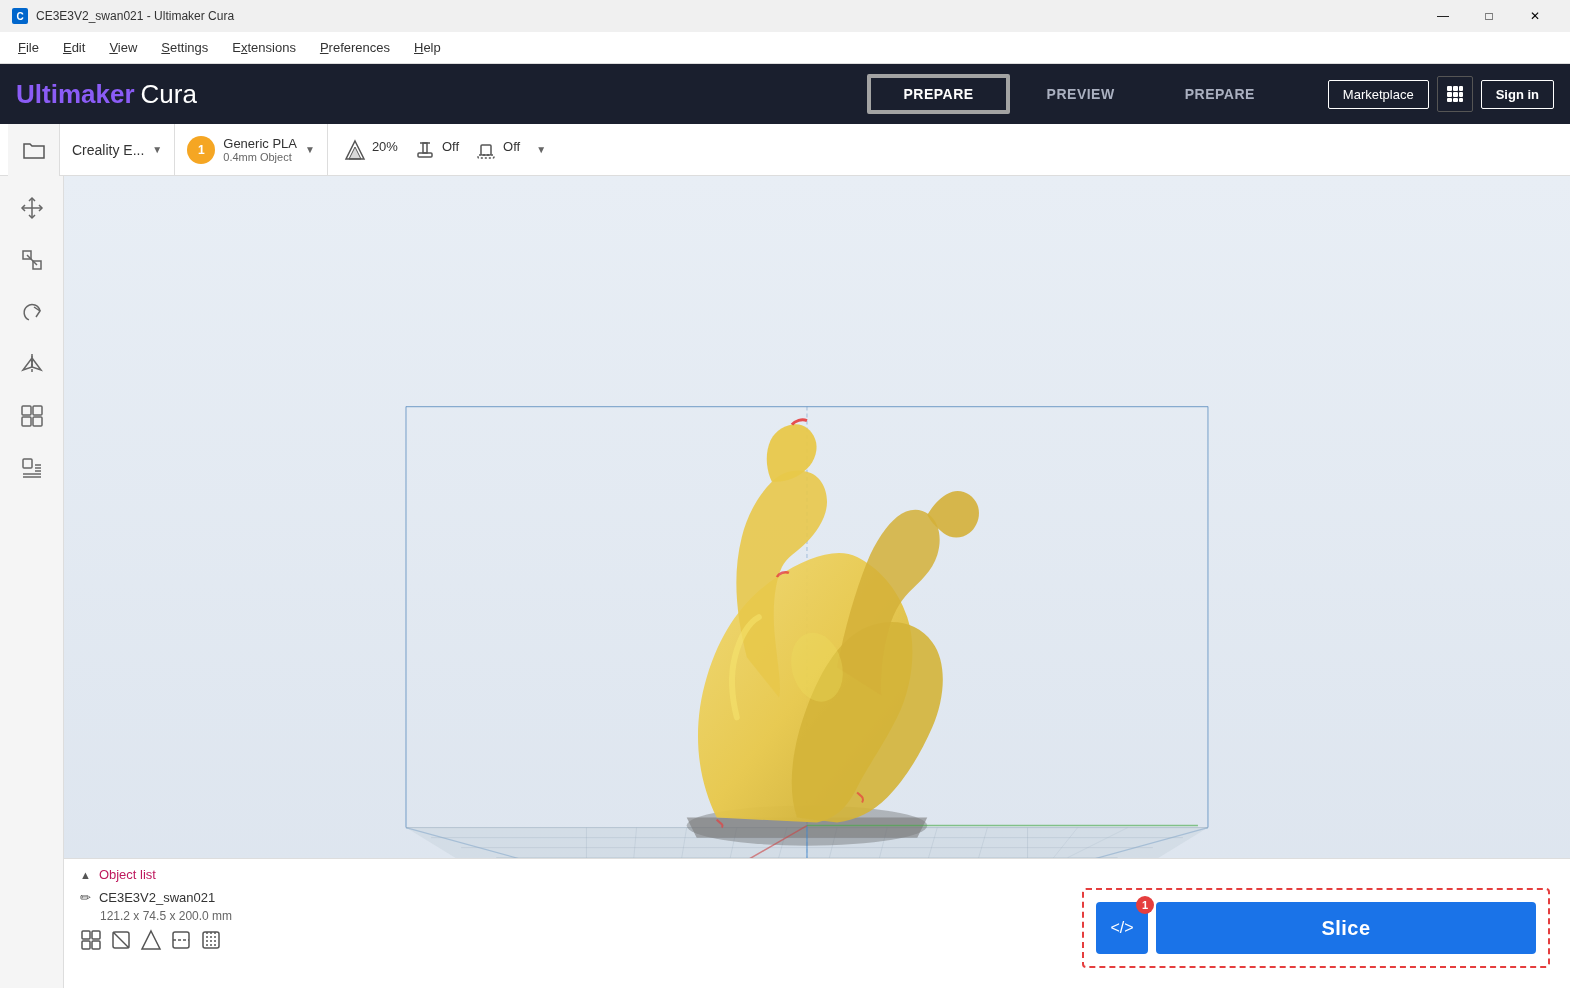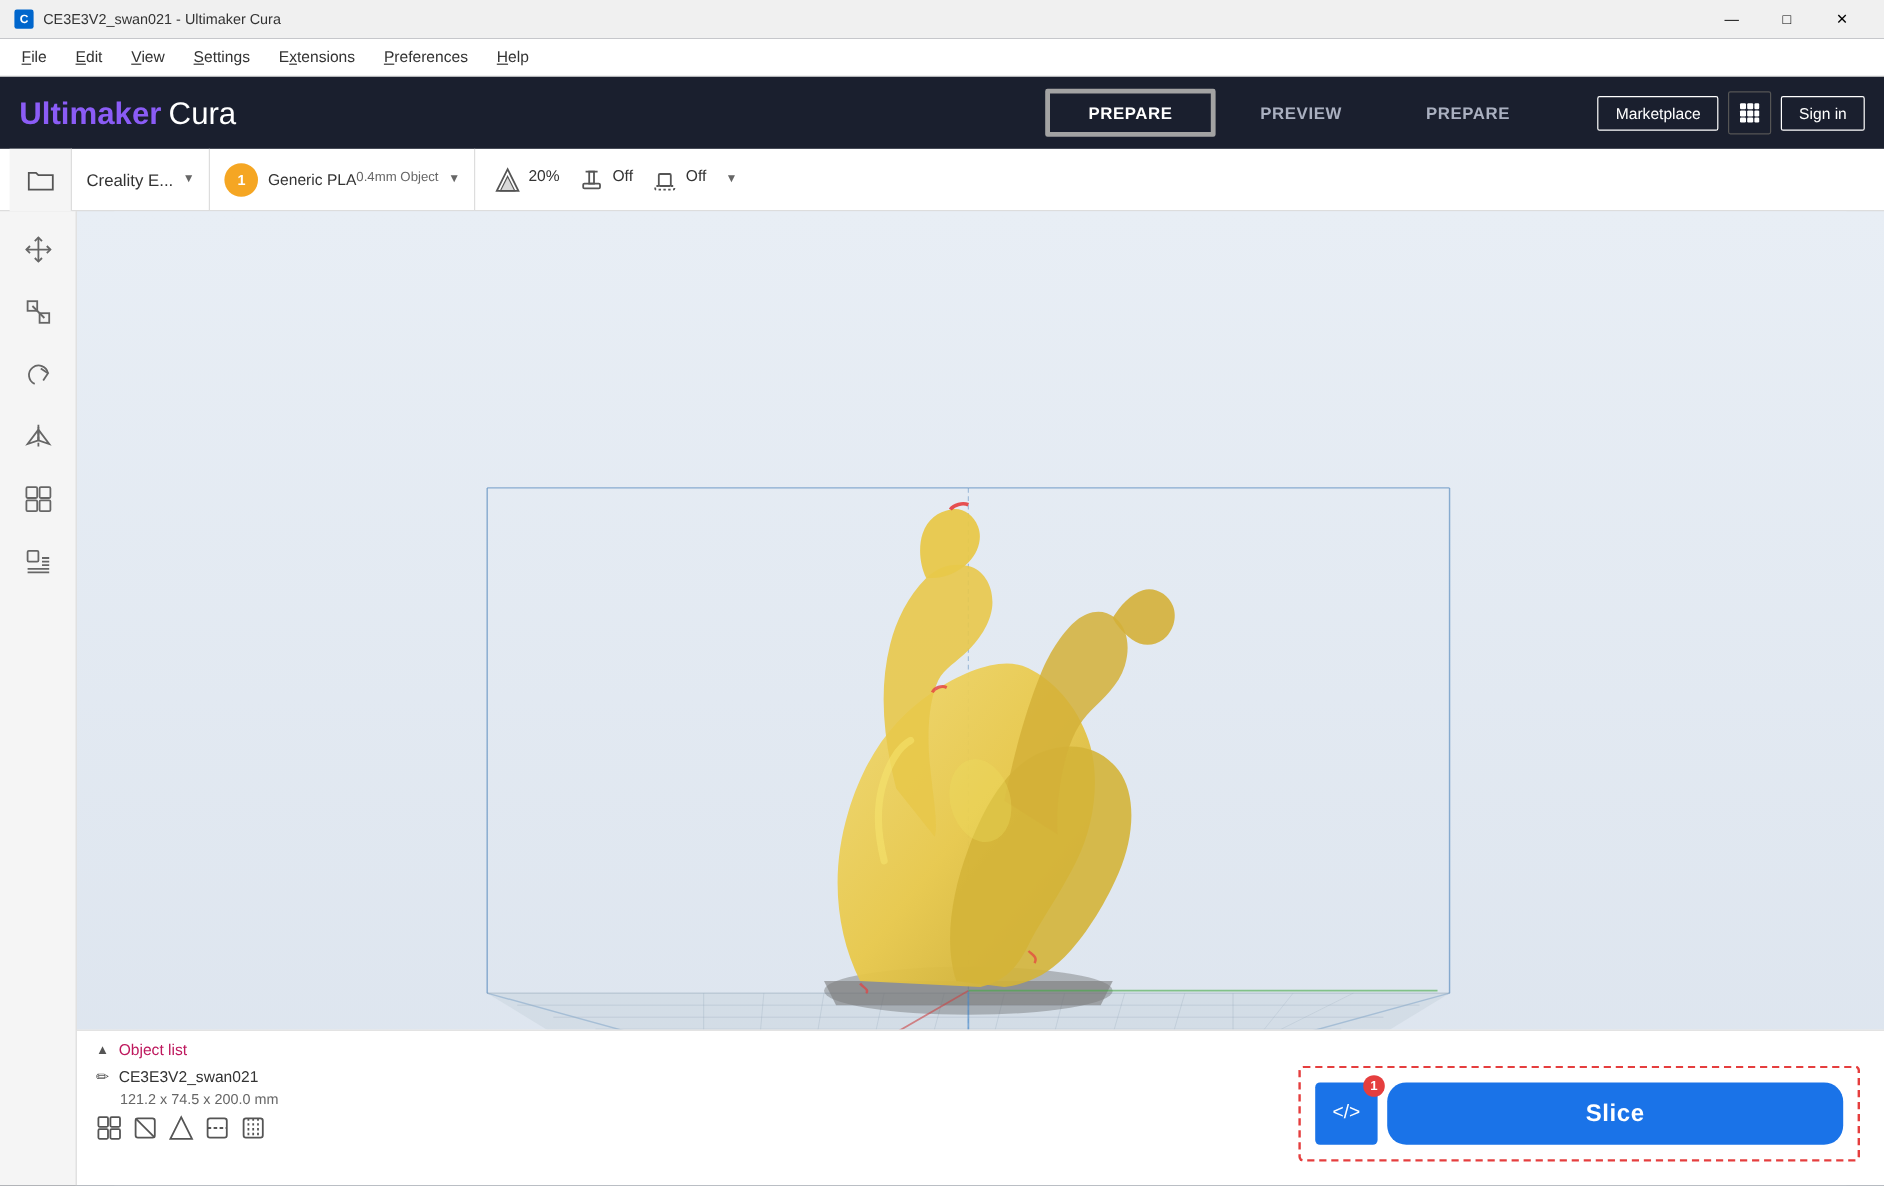--- a/index.html
+++ b/index.html
@@ -90,20 +90,21 @@
       border-radius: 2px;
     }
     .signin-btn {
       padding: 6px 14px;
       border: 1px solid white;
       background: transparent;
       color: white;
       font-size: 13px;
       cursor: pointer;
       border-radius: 2px;
+      font-weight: bold;
     }
 
     
     .toolbar {
       height: 52px;
       background: #ffffff;
       display: flex;
       align-items: center;
       padding: 0 8px;
       gap: 0;
@@ -130,21 +131,21 @@
     }
     .printer-name { font-size: 14px; color: #333; font-weight: 500; text-align: center; }
     .dropdown-arrow { font-size: 10px; color: #666; }
     .nozzle-badge {
       width: 28px; height: 28px;
       background: #f5a623;
       border-radius: 50%;
       display: flex; align-items: center; justify-content: center;
       color: white; font-size: 12px; font-weight: bold;
     }
-    .material-info { display: flex; flex-direction: row; }
+    .material-info { display: flex; flex-direction: column; }
     .material-name { font-size: 13px; color: #333; font-weight: 500; }
     .nozzle-size { font-size: 11px; color: #666; }
 
     .quality-section {
       display: flex; align-items: center; gap: 8px; padding: 0 16px; height: 52px; flex: 1;
     }
     .quality-label { font-size: 14px; color: #333; font-weight: 500; }
 
     .settings-section {
       display: flex; align-items: center; gap: 16px; padding: 0 16px; height: 52px; cursor: pointer;
@@ -251,21 +252,21 @@
       border-radius: 50%;
       color: white;
       font-size: 11px;
       display: flex; align-items: center; justify-content: center;
       font-weight: bold;
     }
     .slice-btn {
       width: 380px; height: 52px;
       background: #1a73e8;
       border: none;
-      border-radius: 16px;
+      border-radius: 4px;
       color: white;
       font-size: 20px;
       font-weight: 600;
       cursor: pointer;
       letter-spacing: 0.5px;
     }
   </style>
 </head>
 <body>
 

